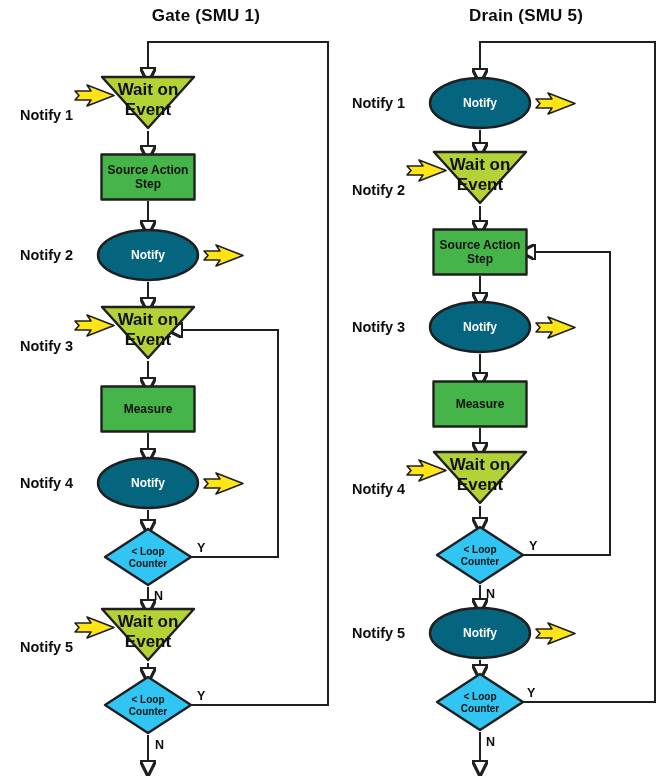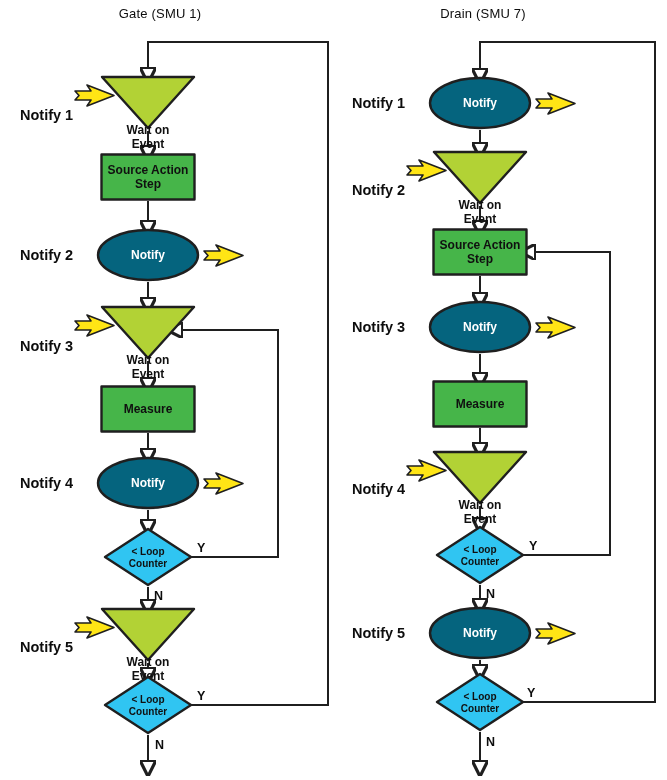--- a/index.html
+++ b/index.html
@@ -8,26 +8,26 @@
   .canvas { position:relative; width:667px; height:780px; background:#fff; overflow:hidden; }
 
   .connectors { position:absolute; left:0; top:0; }
   .connectors path { fill:none; stroke:#1f1f1f; stroke-width:2; }
 
   .node { position:absolute; }
   .node svg { display:block; overflow:visible; }
   .shape { stroke:#1f1f1f; stroke-width:2.4; stroke-linejoin:round; }
 
   .node-label { position:absolute; text-align:center; font-weight:700; color:#101010; }
-  .tri  .node-label { top:5px;  left:50%; transform:translateX(-50%); width:64px; font-size:12px; line-height:1.15;margin-top:44px; }
+  .tri  .node-label { top:5px;  left:50%; transform:translateX(-50%); width:64px; font-size:17px; line-height:1.15; }
   .rect .node-label { top:50%; left:50%; transform:translate(-50%,-50%); width:88px; font-size:12px; line-height:1.2; }
   .ell  .node-label { top:50%; left:50%; transform:translate(-50%,-50%); width:92px; font-size:12px; color:#ffffff; }
   .dia  .node-label { top:50%; left:50%; transform:translate(-50%,-50%); width:62px; font-size:10px; line-height:1.15; }
 
-  .col-title { position:absolute; width:200px; text-align:center; font-size:13px; font-weight:400; letter-spacing:.2px; color:#0d0d0d; }
+  .col-title { position:absolute; width:200px; text-align:right; font-size:17px; font-weight:700; letter-spacing:.2px; color:#0d0d0d; }
   .notify-label { position:absolute; font-size:14.5px; font-weight:700; white-space:nowrap; color:#0d0d0d; }
   .branch-label { position:absolute; font-size:12.5px; font-weight:700; color:#0d0d0d; }
 
   .bolt { position:absolute; }
   .bolt svg { display:block; overflow:visible; }
   .bolt polygon { stroke:#1f1f1f; stroke-width:1.6; stroke-linejoin:round; }
 </style>
 </head>
 <body>
 
@@ -59,21 +59,21 @@
     <path d="M480,354 V374" marker-end="url(#arr)"></path>
     <path d="M480,428 V444" marker-end="url(#arr)"></path>
     <path d="M480,506 V519" marker-end="url(#arr)"></path>
     <path d="M480,585 V600" marker-end="url(#arr)"></path>
     <path d="M523,555 H610 V252 H534" marker-end="url(#arr)"></path>
     <path d="M480,660 V666" marker-end="url(#arr)"></path>
     <path d="M480,732 V762" marker-end="url(#arr)"></path>
   </svg>
 
   <div class="col-title" style="left:60px;top:6px">Gate (SMU 1)</div>
-  <div class="col-title" style="left:383px;top:6px">Drain (SMU 7)</div>
+  <div class="col-title" style="left:383px;top:6px">Drain (SMU 5)</div>
 
   <div class="node tri" style="left:100px;top:75px">
     <svg width="96" height="56" viewBox="0 0 96 56">
       <polygon class="shape" points="2,2 94,2 48,53" fill="#b2d235"></polygon>
     </svg>
     <div class="node-label">Wait on Event</div>
   </div>
 
   <div class="node rect" style="left:100px;top:153px">
     <svg width="96" height="48" viewBox="0 0 96 48">

